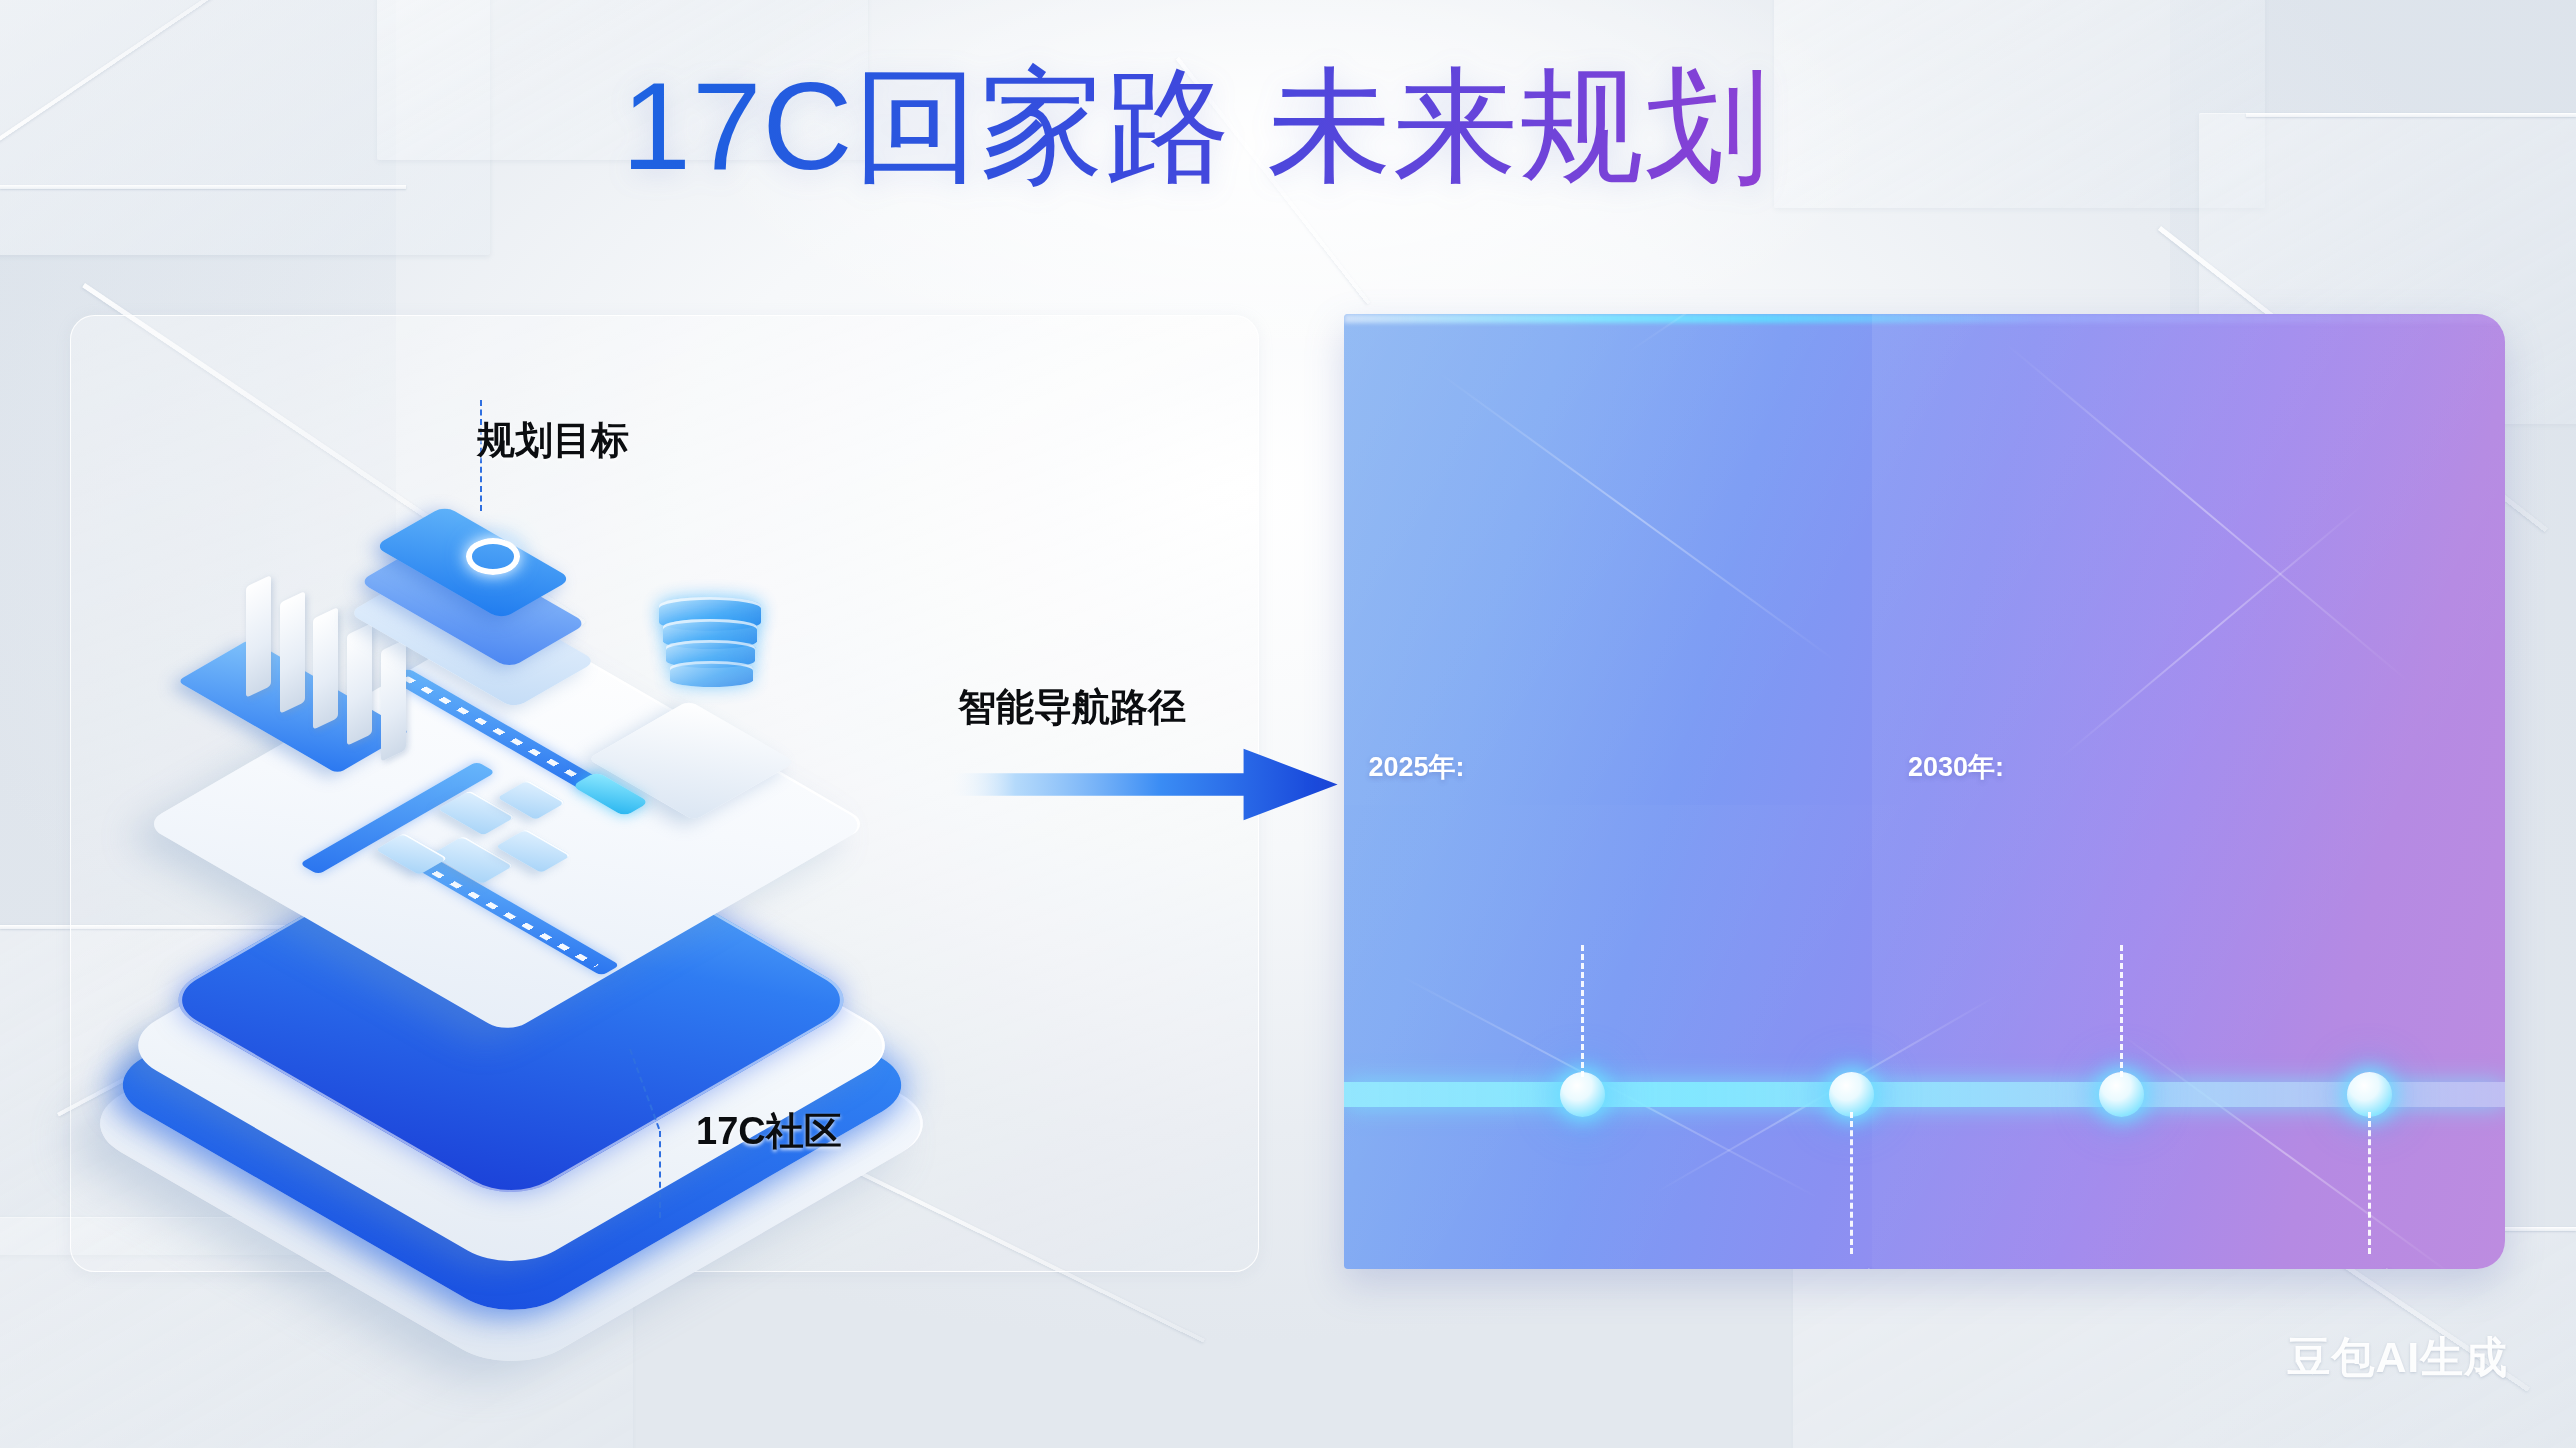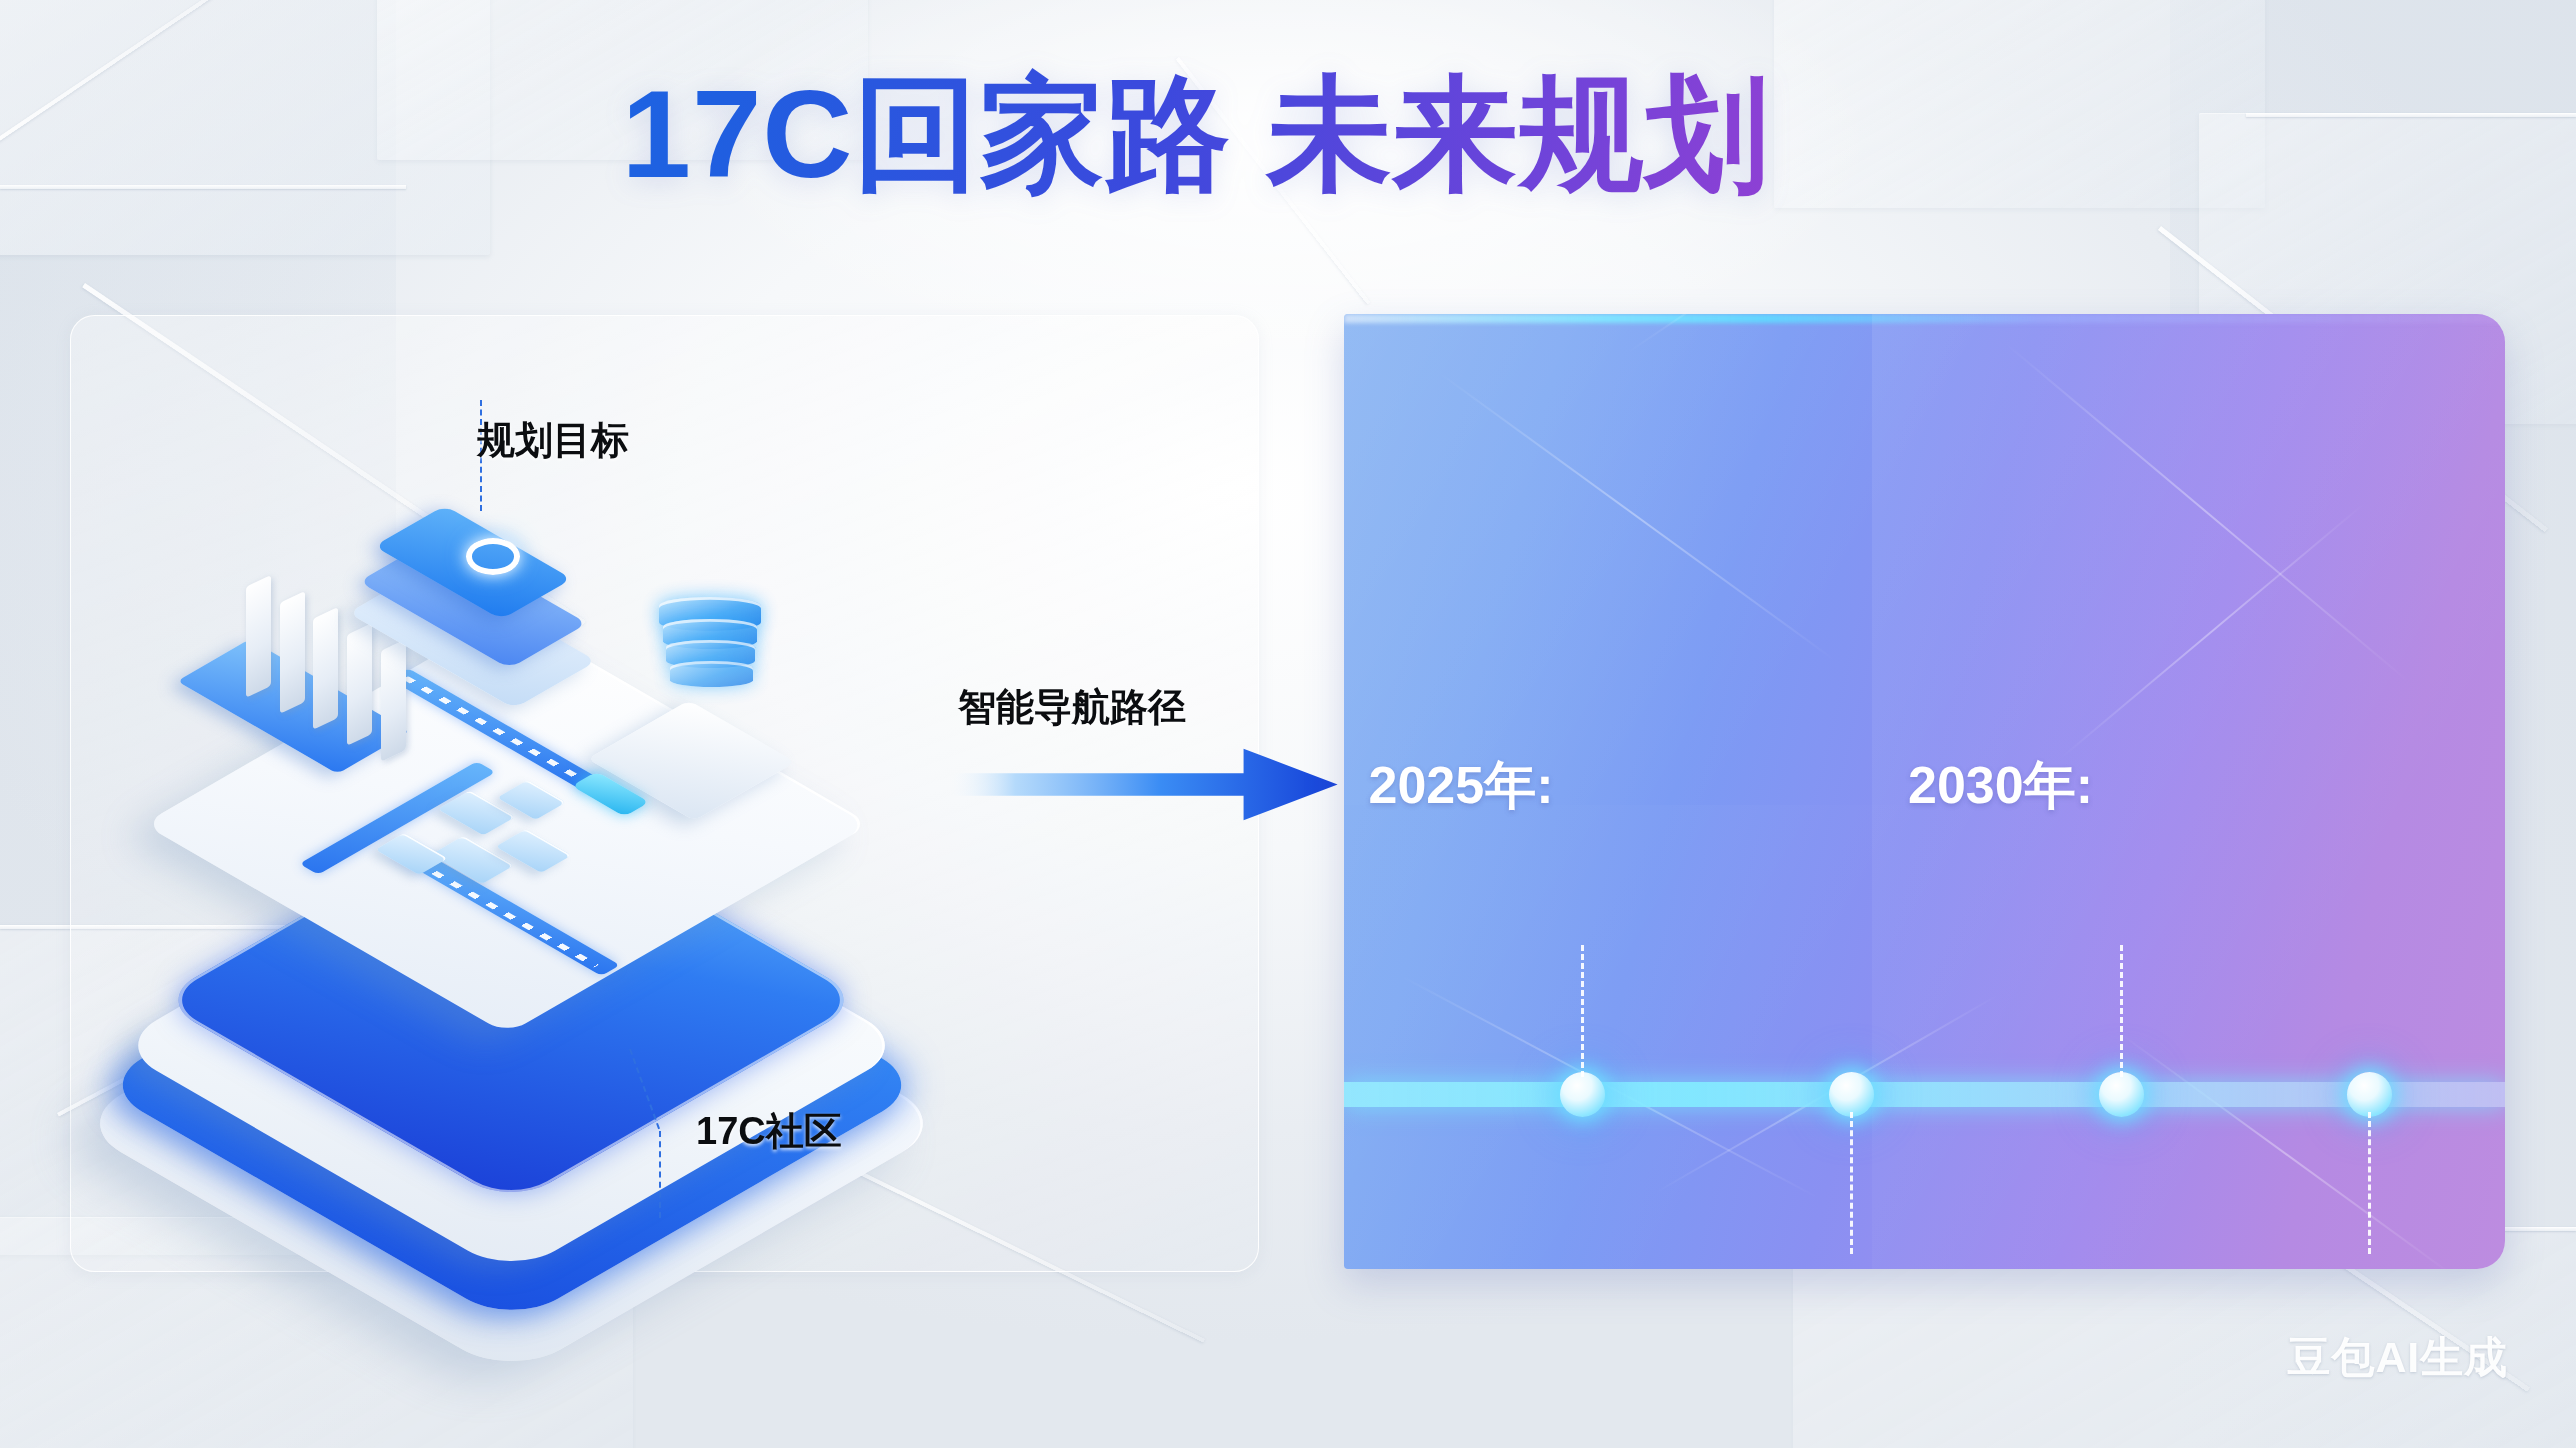--- a/index.html
+++ b/index.html
@@ -48,25 +48,25 @@
   }
   .glow-top {
     position: absolute;
     left: 0; top: -151px; width: 100%; height: 585px;
     background: radial-gradient(ellipse 849px 340px at 50% 50%, rgba(255,255,255,.95), rgba(255,255,255,0) 70%);
   }
 
   
   #title {
     position: absolute;
-    left: 0; top: 60px;
+    left: 0; top: 52px;
     width: 2392px;
     text-align: center;
     font-size: 125px;
-    font-weight: 700;
+    font-weight: 400;
     letter-spacing: 0.9px;
     line-height: 1.18;
     background: linear-gradient(100deg,
         #1f8df2 0%, #1b6fe8 14%, #1f5fe0 30%,
         #3b49dd 48%, #6a44da 63%, #9a3fd2 78%, #c93bc0 92%, #d94fb5 100%);
     -webkit-background-clip: text;
     background-clip: text;
     color: transparent;
     -webkit-text-fill-color: transparent;
     filter: drop-shadow(0 4.7px 13.2px rgba(90,110,200,.18));
@@ -306,21 +306,21 @@
     border-left: 3.8px dashed rgba(255,255,255,.92);
   }
   .tl-item {
     position: absolute;
     color: #ffffff;
     font-weight: 700;
     line-height: 1.45;
     text-shadow: 0 1.9px 5.7px rgba(70,80,160,.30);
     white-space: nowrap;
   }
-  .tl-year { font-size: 52px; }
+  .tl-year { font-size: 27px; }
   .tl-text { font-size: 39px; }
   .tl-center { text-align: center; }
 
   
   #footer-goal {
     position: absolute;
     left: 0; top: 1332px;
     width: 2057px;
     text-align: center;
     font-size: 40px;

